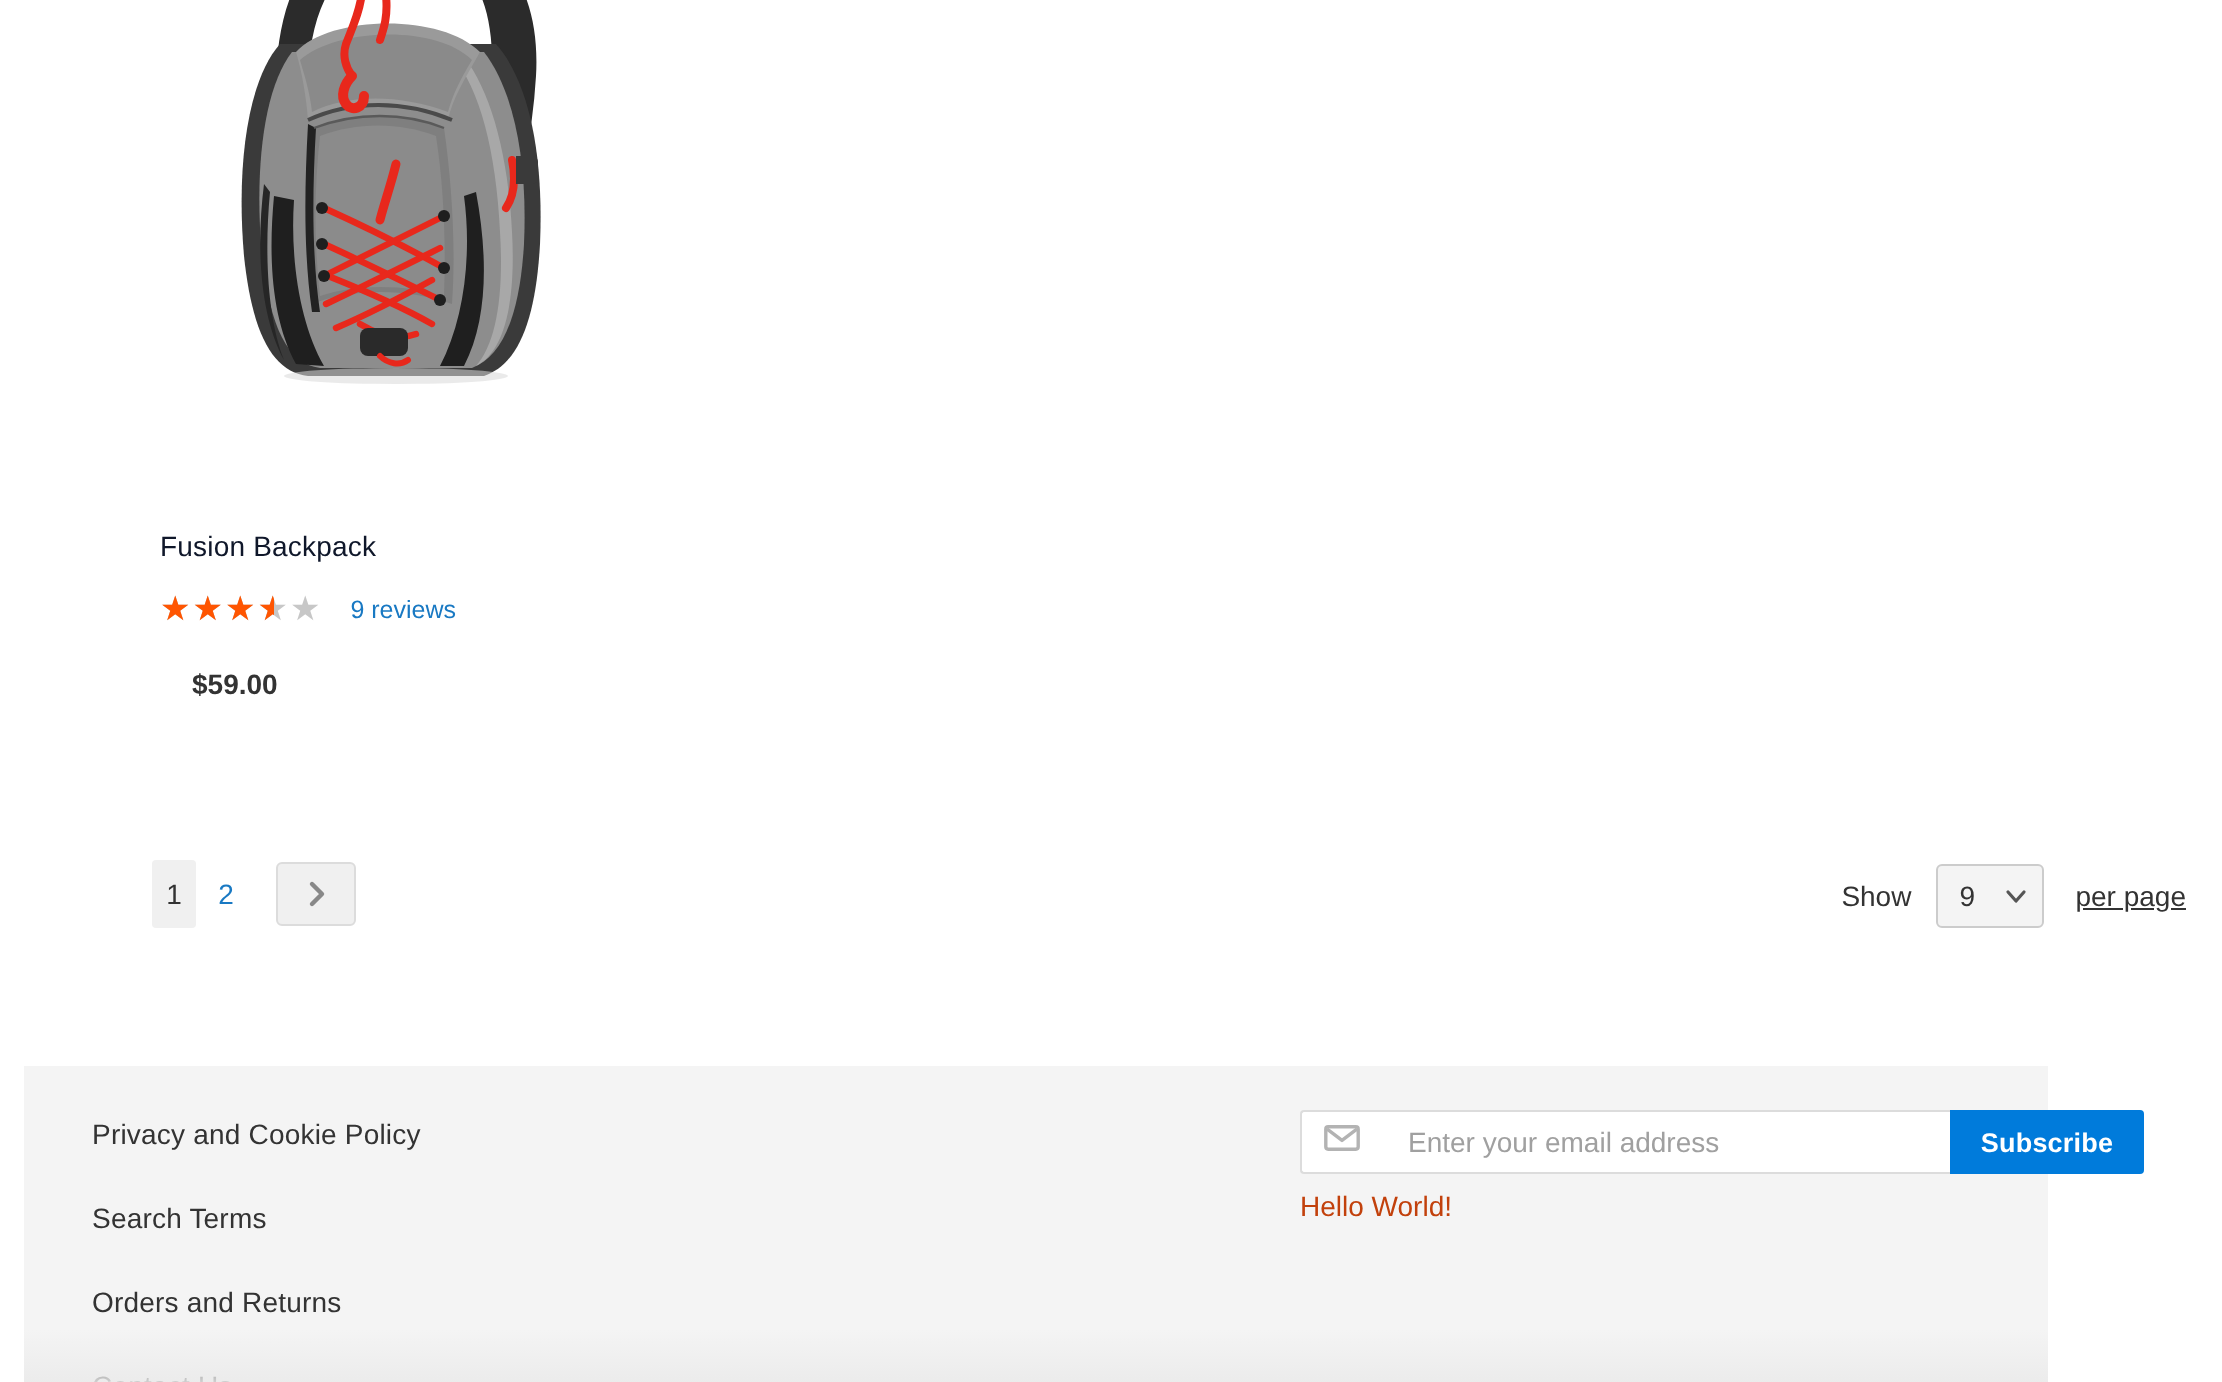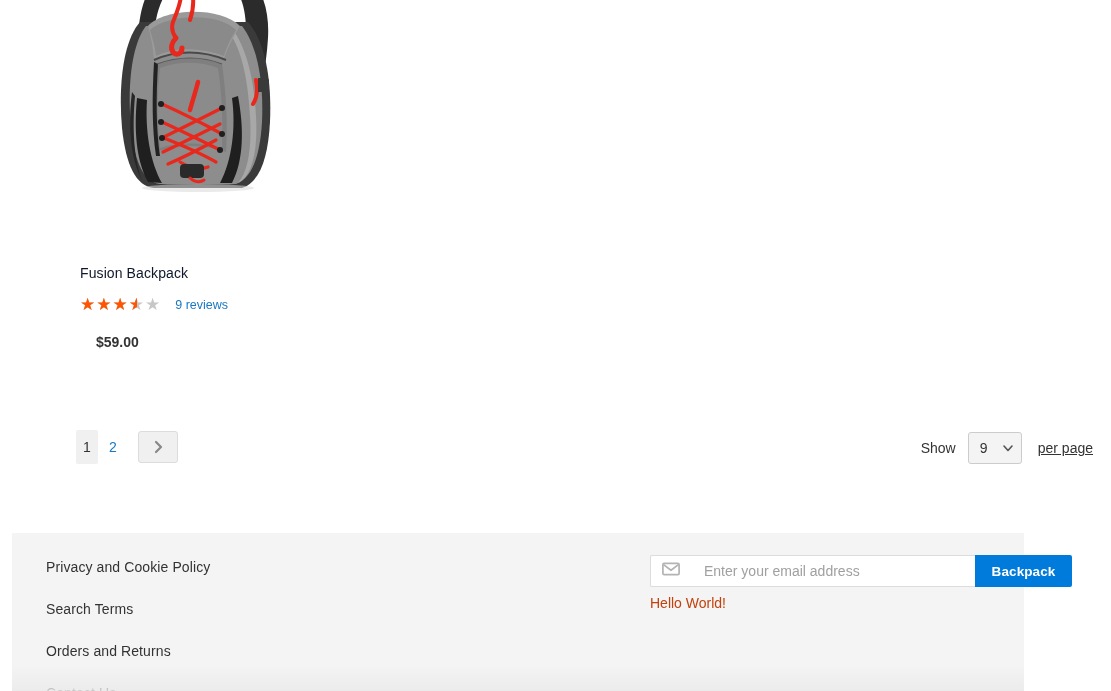--- a/index.html
+++ b/index.html
@@ -430,20 +430,20 @@
       <div class="newsletter-row">
         <div class="email-wrap">
           <span class="envelope-icon">
             <svg width="18" height="14" viewBox="0 0 18 14" xmlns="http://www.w3.org/2000/svg">
               <rect x="0.9" y="1.4" width="16.2" height="11.2" rx="1.2" fill="none" stroke="#b3b3b3" stroke-width="1.7"></rect>
               <polyline points="1.6,2.6 9,8.2 16.4,2.6" fill="none" stroke="#b3b3b3" stroke-width="1.7" stroke-linejoin="round"></polyline>
             </svg>
           </span>
           <input class="email-input" type="email" placeholder="Enter your email address" style="">
         </div>
-        <button class="subscribe-btn" type="button">Backpack</button>
+        <button class="subscribe-btn" type="button">Subscribe</button>
       </div>
       <a class="hello-world" href="#">Hello World!</a>
     </div>
 
   </div>
 
 </div>
 
 </body></html>

